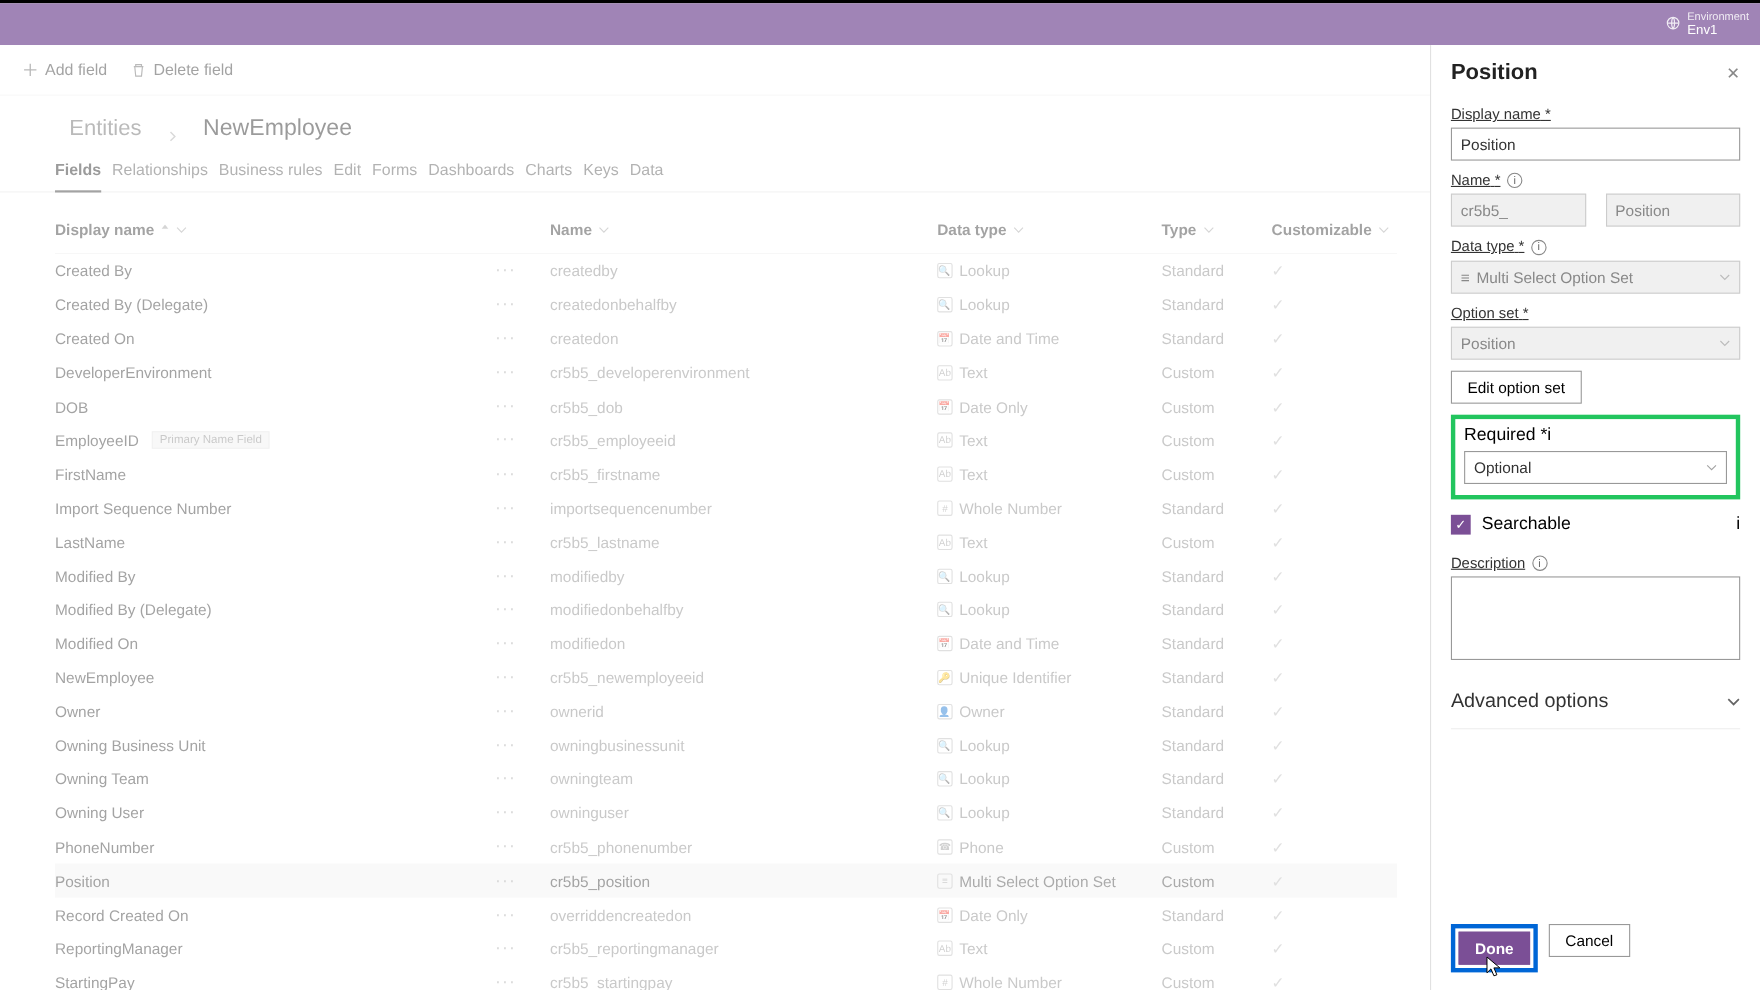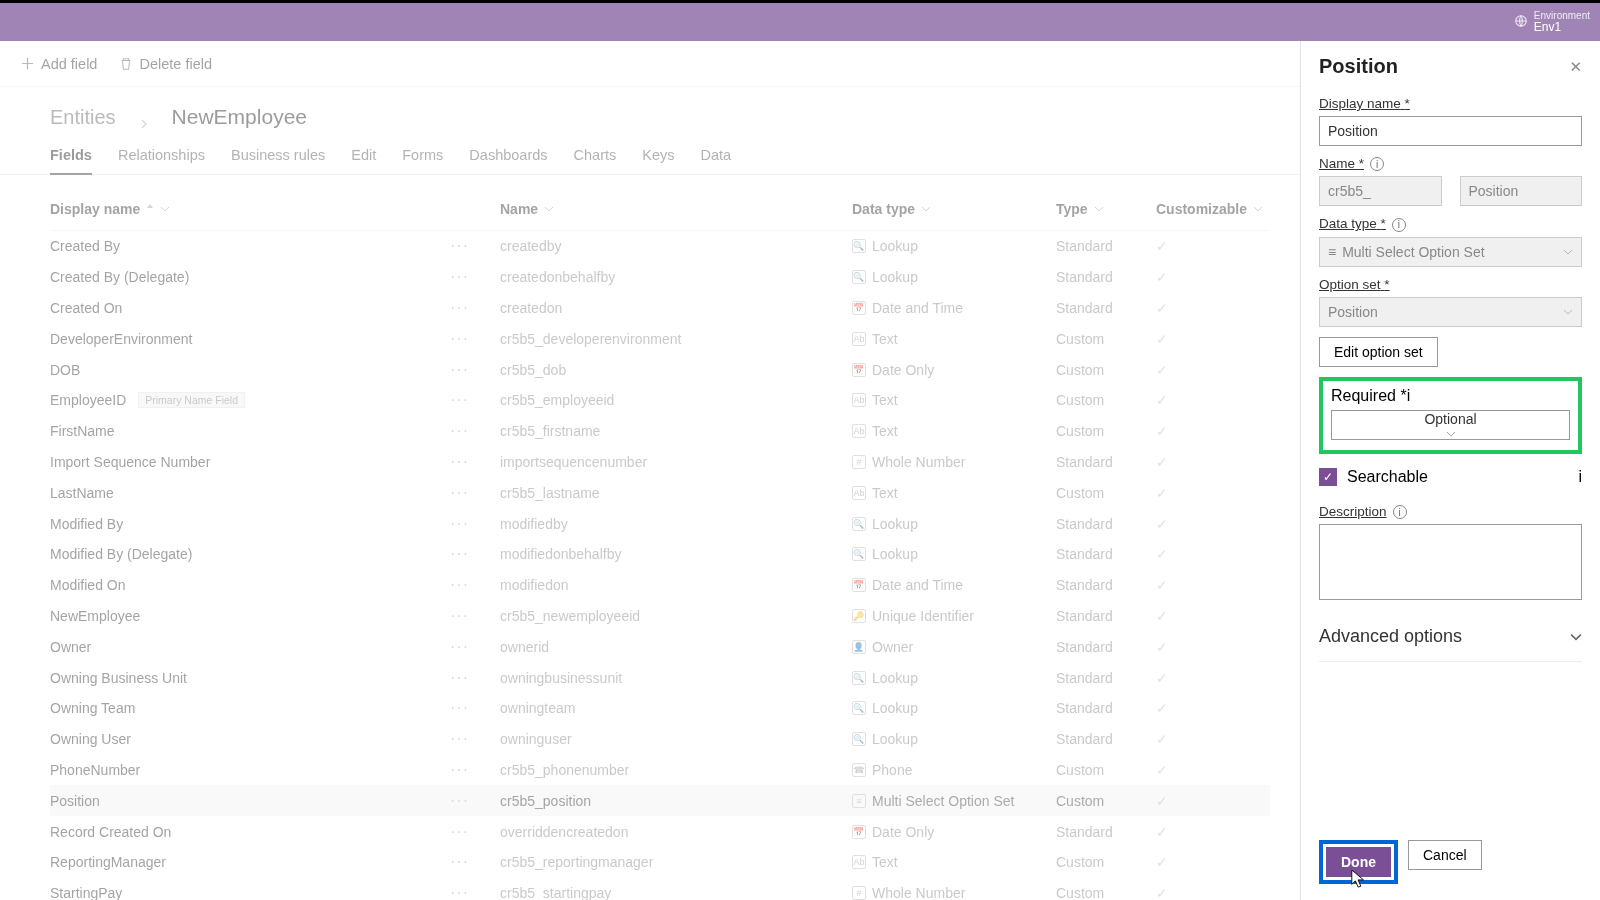--- a/index.html
+++ b/index.html
@@ -21,25 +21,25 @@
 .content .scrim { position:absolute; inset:0; background:rgba(255,255,255,0.55); pointer-events:none; }
 
 .panel { width: 300px; border-left: 1px solid #e1e1e1; background:#fff; display:flex; flex-direction:column; padding: 0 18px; }
 
 
 .cmdbar { height: 46px; display:flex; align-items:center; padding: 0 20px; border-bottom: 1px solid #eee; font-size: 14.5px; color:#333; }
 .cmdbar .cmd { display:flex; align-items:center; margin-right: 22px; cursor: pointer; }
 .cmdbar .cmd svg { margin-right: 6px; }
 
 
-.crumbs { display:flex; align-items:flex-end; gap: 23px; padding: 18px 30px 4px 50px; font-size: 20px; color:#666; }
+.crumbs { display:flex; align-items:flex-end; gap: 23px; padding: 18px 30px 4px 63px; font-size: 20px; color:#666; }
 .crumbs .current { color: #222; font-weight: 500; font-size: 21px; }
 
 
-.tabs { display:flex; gap: 26px; padding: 14px 30px 0 50px; border-bottom: 1px solid #e3e3e3; font-size:14.5px; color:#555; }
+.tabs { display:flex; gap: 10px; padding: 14px 30px 0 50px; border-bottom: 1px solid #e3e3e3; font-size:14.5px; color:#555; }
 .tab { padding-bottom: 10px; cursor:pointer; }
 .tab.active { color:#222; font-weight:600; border-bottom: 2px solid #333; margin-bottom:-1px; }
 
 
 .table { padding: 12px 30px 0 50px; }
 .thead { display:flex; align-items:center; height: 44px; font-size: 14px; color:#333; font-weight:600; border-bottom: 1px solid #eee; }
 .th { display:flex; align-items:center; gap:6px; }
 .th svg { opacity:.6; }
 .col-disp { flex: 0 0 400px; }
 .col-act { flex: 0 0 50px; }
@@ -481,21 +481,21 @@
           </svg>
       </div>
     </div>
 
     <div class="fld">
       <button class="btn">Edit option set</button>
     </div>
 
     <div class="highlight-box">
       <label><span>Required</span> <span class="req">*</span><span class="info">i</span></label>
-      <div class="select" style="margin-top:5px;flex-direction:column;">
+      <div class="select" style="margin-top:5px;">
         <span>Optional</span>
         <svg width="10" height="10" viewBox="0 0 10 10" stroke="#666" fill="none">
             <path d="M1 3l4 4 4-4"></path>
           </svg>
       </div>
     </div>
 
     <div class="checkbox-row">
       <div class="left">
         <span class="checkbox">✓</span>

